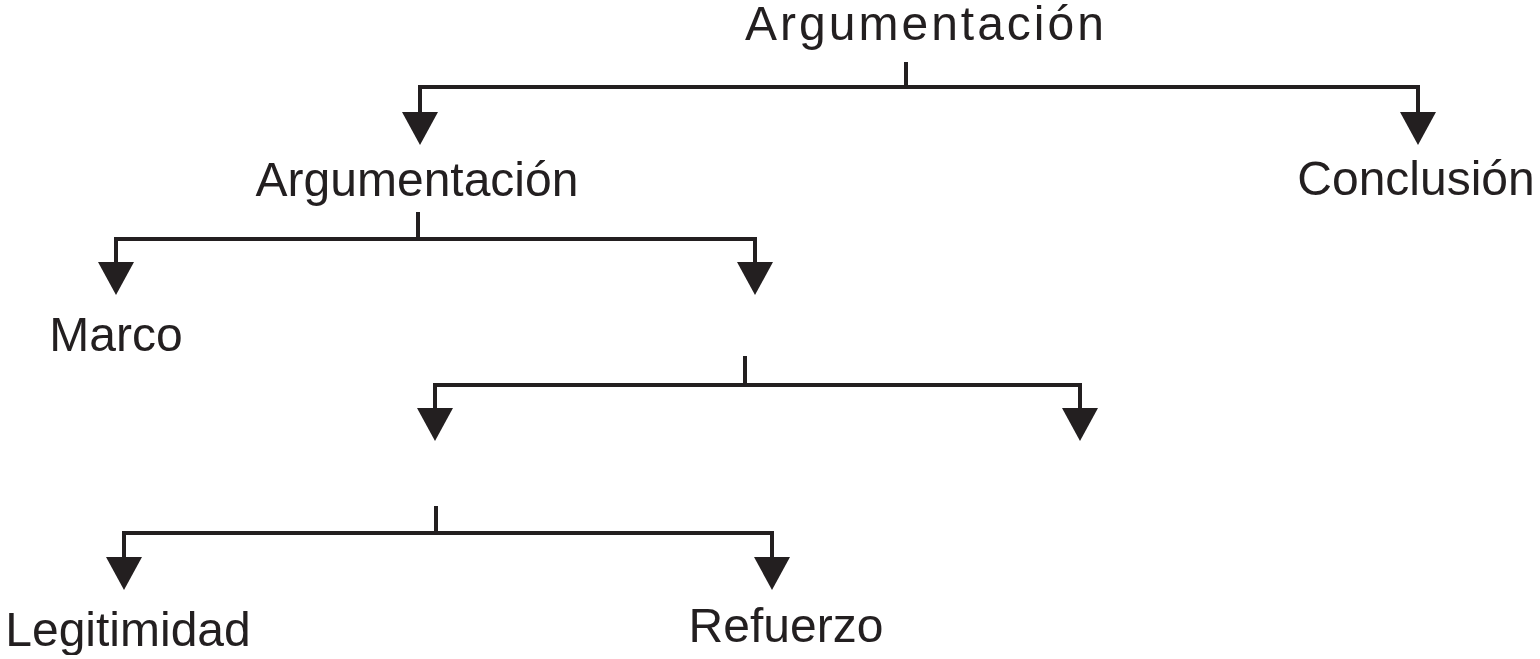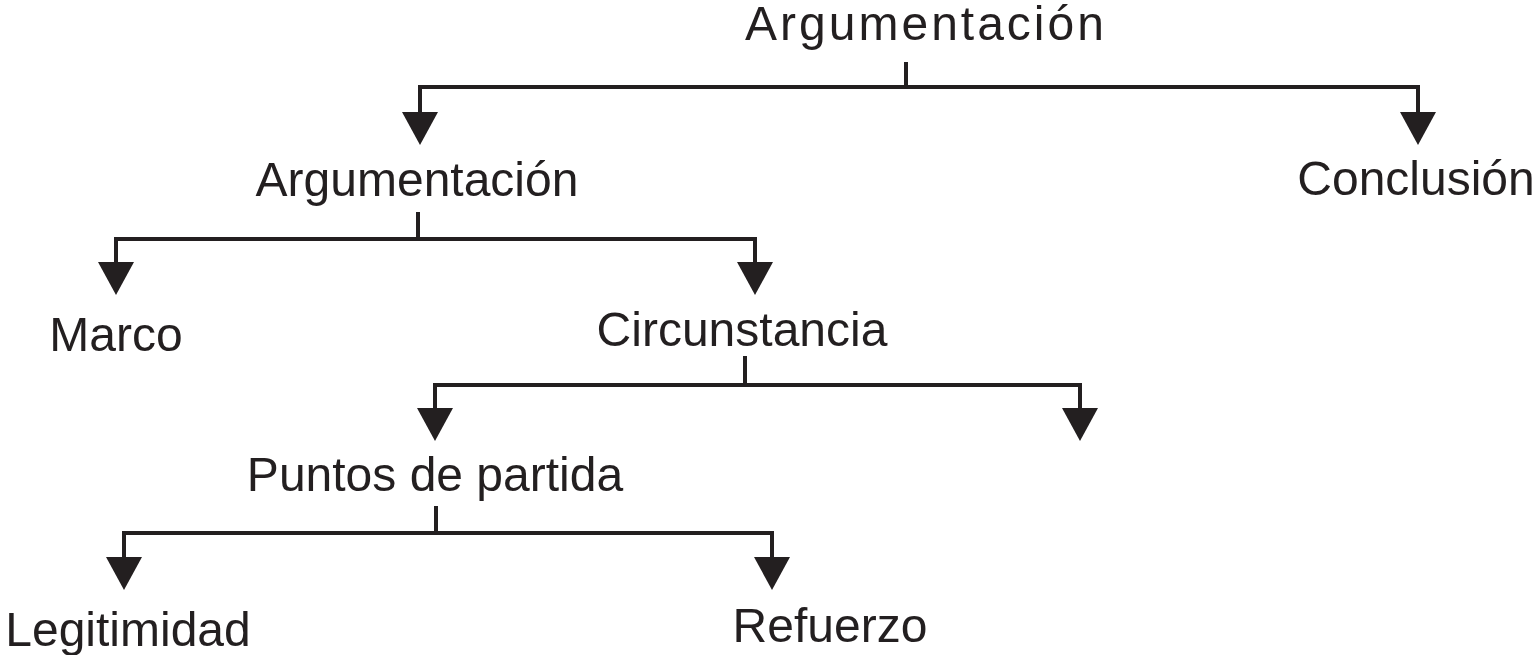--- a/index.html
+++ b/index.html
@@ -70,22 +70,20 @@
   </svg>
 
   <div class="node root" style="left:926px; top:0px;">Argumentación</div>
 
   <div class="node" style="left:417px; top:156px;">Argumentación</div>
 
   <div class="node" style="left:1416px; top:155px;">Conclusión</div>
 
   <div class="node" style="left:116px; top:303px;margin-top:8px;">Marco</div>
 
-  <div class="node" style="left:742px; top:306px;">Circunstancia</div>
 
-  <div class="node" style="left:435px; top:451px;">Puntos de partida</div>
 
 
   <div class="node" style="left:128px; top:606px;">Legitimidad</div>
 
-  <div class="node" style="left:830px; top:602px;">Refuerzo</div>
+  <div class="node" style="left:786px; top:602px;">Refuerzo</div>
 
 </div>
 
 </body></html>

